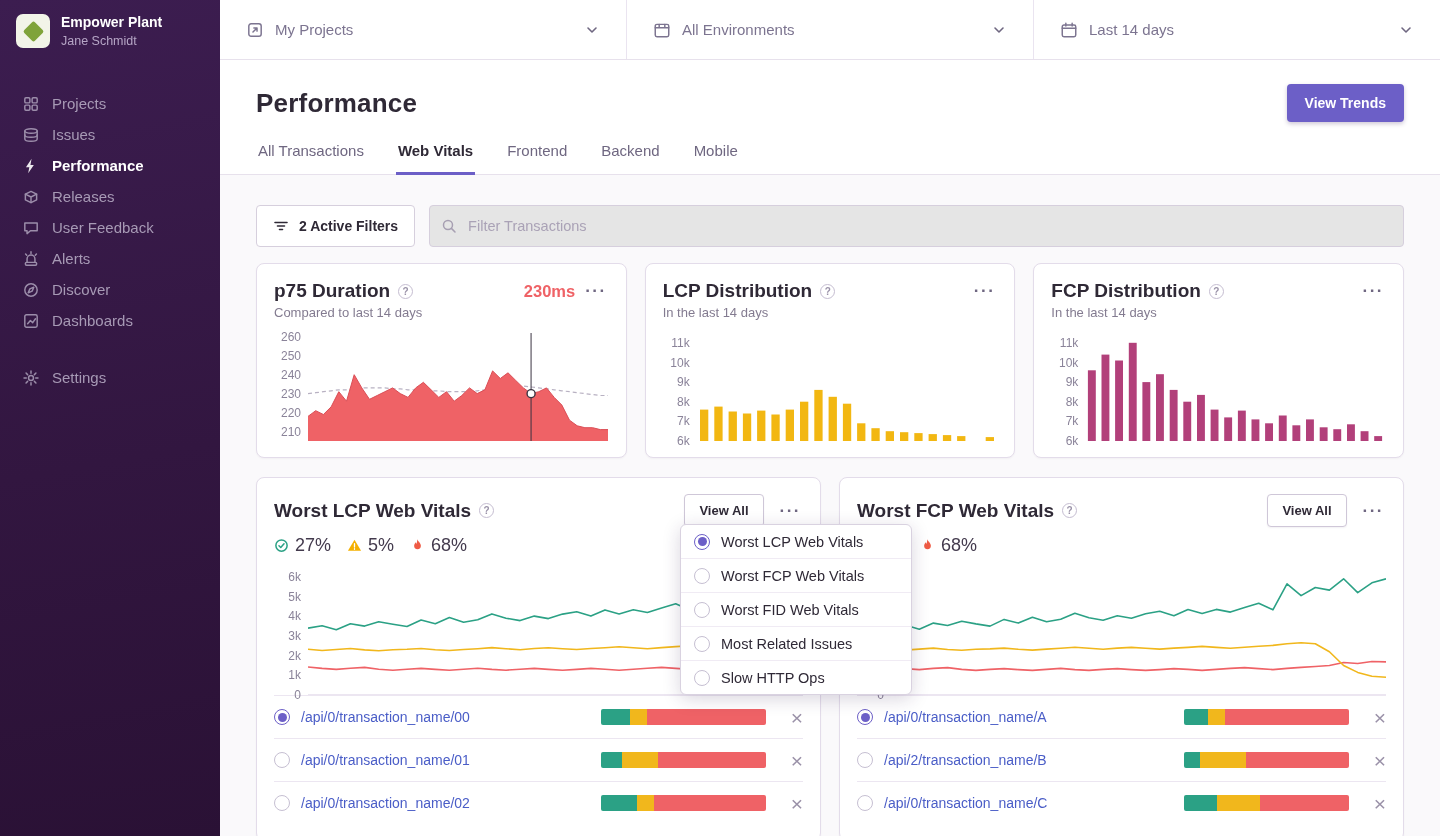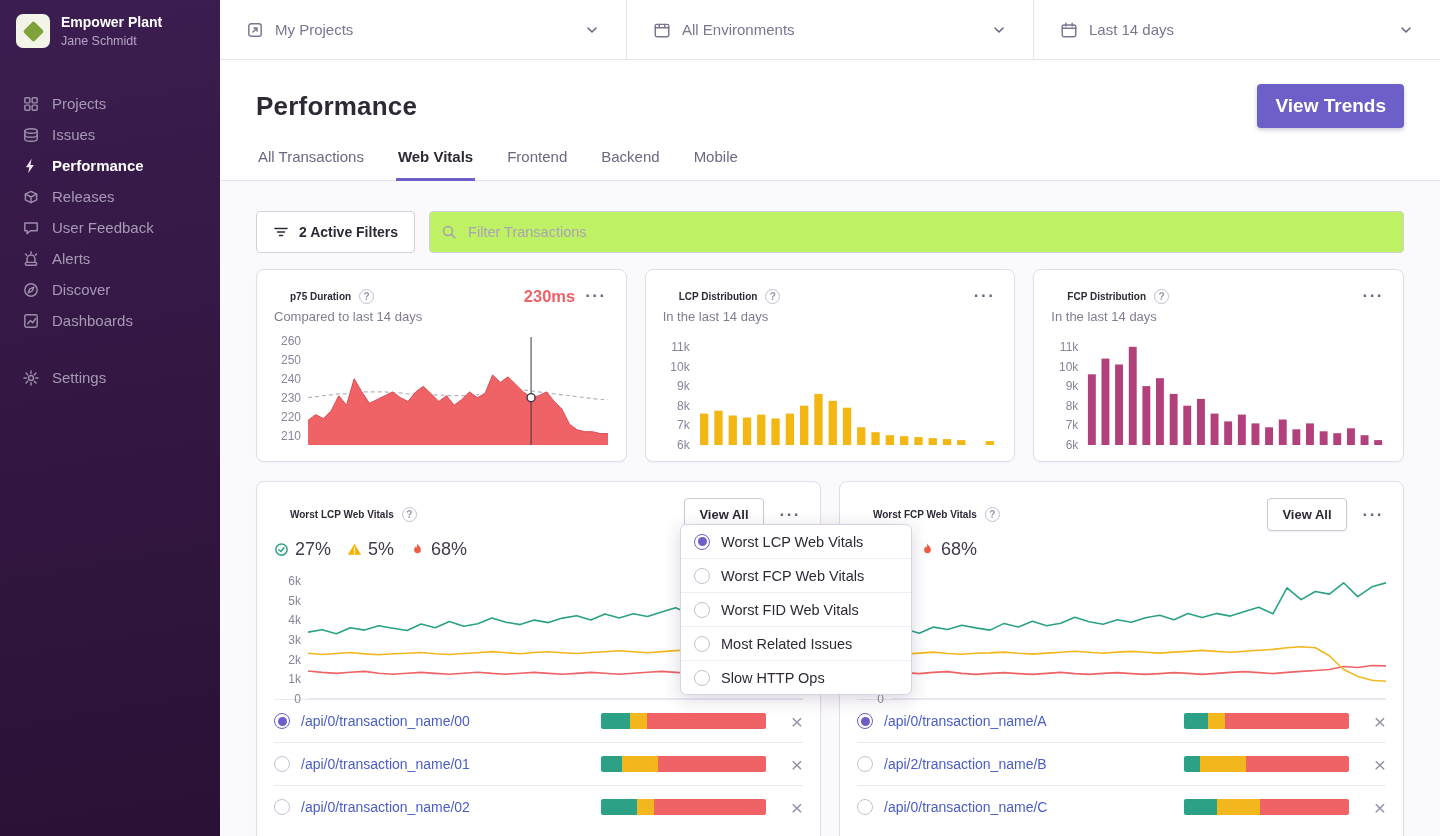--- a/index.html
+++ b/index.html
@@ -26,41 +26,41 @@
   .picker { flex:1; display:flex; align-items:center; gap:11px; padding:16px 26px; cursor:pointer; color:#7c7490; }
   .picker + .picker { border-left:1px solid #eae4f0; }
   .plabel { font-size:15px; color:#7c7490; }
   .picker .chev { margin-left:auto; }
 
   
   .main { position:absolute; left:220px; top:60px; right:0; bottom:0; }
   .page-head { background:#fff; }
   .head-row { display:flex; align-items:center; justify-content:space-between; padding:24px 36px 0; }
   h1 { font-size:26px; font-weight:700; color:#2f2936; letter-spacing:.2px; }
-  .btn-primary { background:var(--accent); color:#fff; font-weight:700; font-size:19px;
+  .btn-primary { background:var(--accent); color:#fff; font-weight:700; font-size:14px;
     border:none; border-radius:4px; padding:11px 18px; cursor:pointer; box-shadow:0 2px 4px rgba(64,40,90,.25); font-family:inherit; }
   .tabs { display:flex; gap:30px; padding:0 36px; margin-top:20px; border-bottom:1px solid #e7e1ec; }
   .tab { font-size:15px; color:#6f6781; padding:0 2px 13px; cursor:pointer; border-bottom:3px solid transparent; margin-bottom:-1px; }
   .tab.active { color:#2f2936; font-weight:600; border-bottom-color:var(--accent); }
 
   .content { padding:8px 36px; }
   .filter-row { display:flex; gap:14px; margin:22px 0 16px; }
   .btn-filter { display:flex; align-items:center; gap:10px; background:#fff; border:1px solid #d6cfdd;
     border-radius:4px; padding:0 16px; height:42px; font-weight:700; font-size:14px; color:#2f2936; cursor:pointer; font-family:inherit; }
   .search { flex:1; position:relative; }
   .search svg { position:absolute; left:12px; top:13px; }
   .search input { width:100%; height:42px; border:1px solid #d6cfdd; border-radius:4px; padding:0 12px 0 38px;
-    font-size:14.5px; font-family:inherit; color:#2f2936; background:#bef264; }
+    font-size:14.5px; font-family:inherit; color:#2f2936; background:#e5e5e5; }
   .search input::placeholder { color:#aaa2b6; }
 
   .row1 { display:grid; grid-template-columns:repeat(3,1fr); gap:18px; }
   .row2 { display:grid; grid-template-columns:repeat(2,1fr); gap:18px; margin-top:19px; }
   .card { background:#fff; border:1px solid #e3dcea; border-radius:8px; padding:16px 17px; box-shadow:0 1px 2px rgba(40,20,60,.04); }
   .card-head { display:flex; align-items:center; gap:8px; }
-  .card-title { font-size:10px; font-weight:700; color:#2f2936;margin-left:16px; }
+  .card-title { font-size:19px; font-weight:700; color:#2f2936; }
   .help { width:15px; height:15px; border:1.5px solid #c5bdd1; border-radius:50%; color:#9a92a8; font-size:10px;
     font-weight:700; display:inline-flex; align-items:center; justify-content:center; cursor:pointer; flex:none; }
   .help::after { content:"?"; }
   .spacer { margin-left:auto; }
   .p75-value { font-size:16.5px; font-weight:600; color:var(--poor); }
   .more { cursor:pointer; color:#6f6781; font-weight:700; font-size:17px; letter-spacing:1.5px; padding:0 2px; }
   .more::after { content:"\00B7\00B7\00B7"; }
   .card-sub { font-size:13px; color:#837b90; margin-top:3px; }
 
   .chart { position:relative; margin-top:13px; padding-left:34px; }

